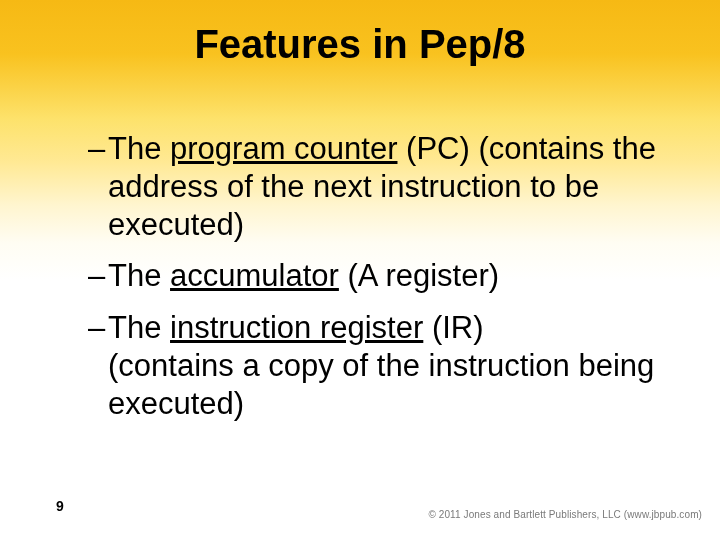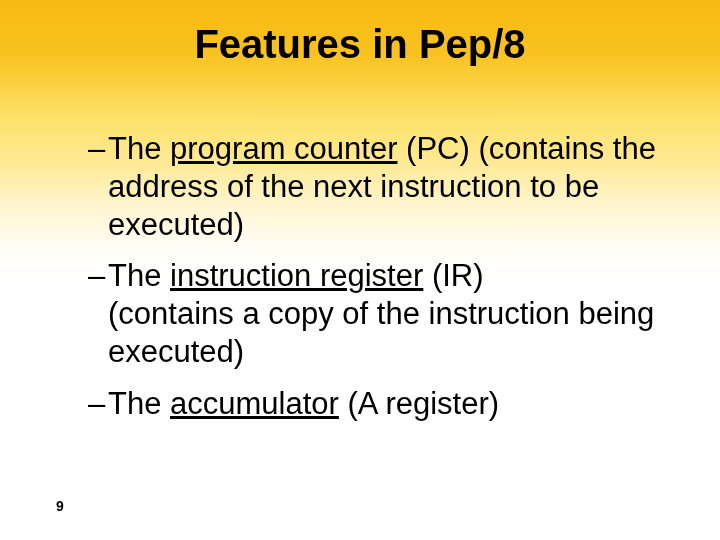--- a/index.html
+++ b/index.html
@@ -89,26 +89,27 @@
   <div class="title">Features in Pep/8</div>
 
   <div class="body">
 
 
     <div class="bullet">
       <span class="dash">–</span><span>The </span><span class="u">program counter</span><span> (PC) (contains the address of the next instruction to be executed)</span>
     </div>
 
     <div class="bullet">
-      <span class="dash">–</span><span>The </span><span class="u">instruction register</span><span style="white-space: pre-line;"> (IR)
-(contains a copy of the instruction being executed)</span>
+      <span class="dash">–</span><span>The </span><span class="u">accumulator</span><span> (A register)</span>
     </div>
 
     <div class="bullet">
-      <span class="dash">–</span><span>The </span><span class="u">accumulator</span><span> (A register)</span>
+      <span class="dash">–</span><span>The </span><span class="u">instruction register</span><span style="white-space: pre-line;"> (IR)
+(contains a copy of the instruction being executed)</span>
     </div>
 
 
   </div>
 
   <div class="pagenum">9</div>
+  <div class="copyright">© 2011 Jones and Bartlett Publishers, LLC (www.jbpub.com)</div>
 
 </div>
 
 </body></html>

